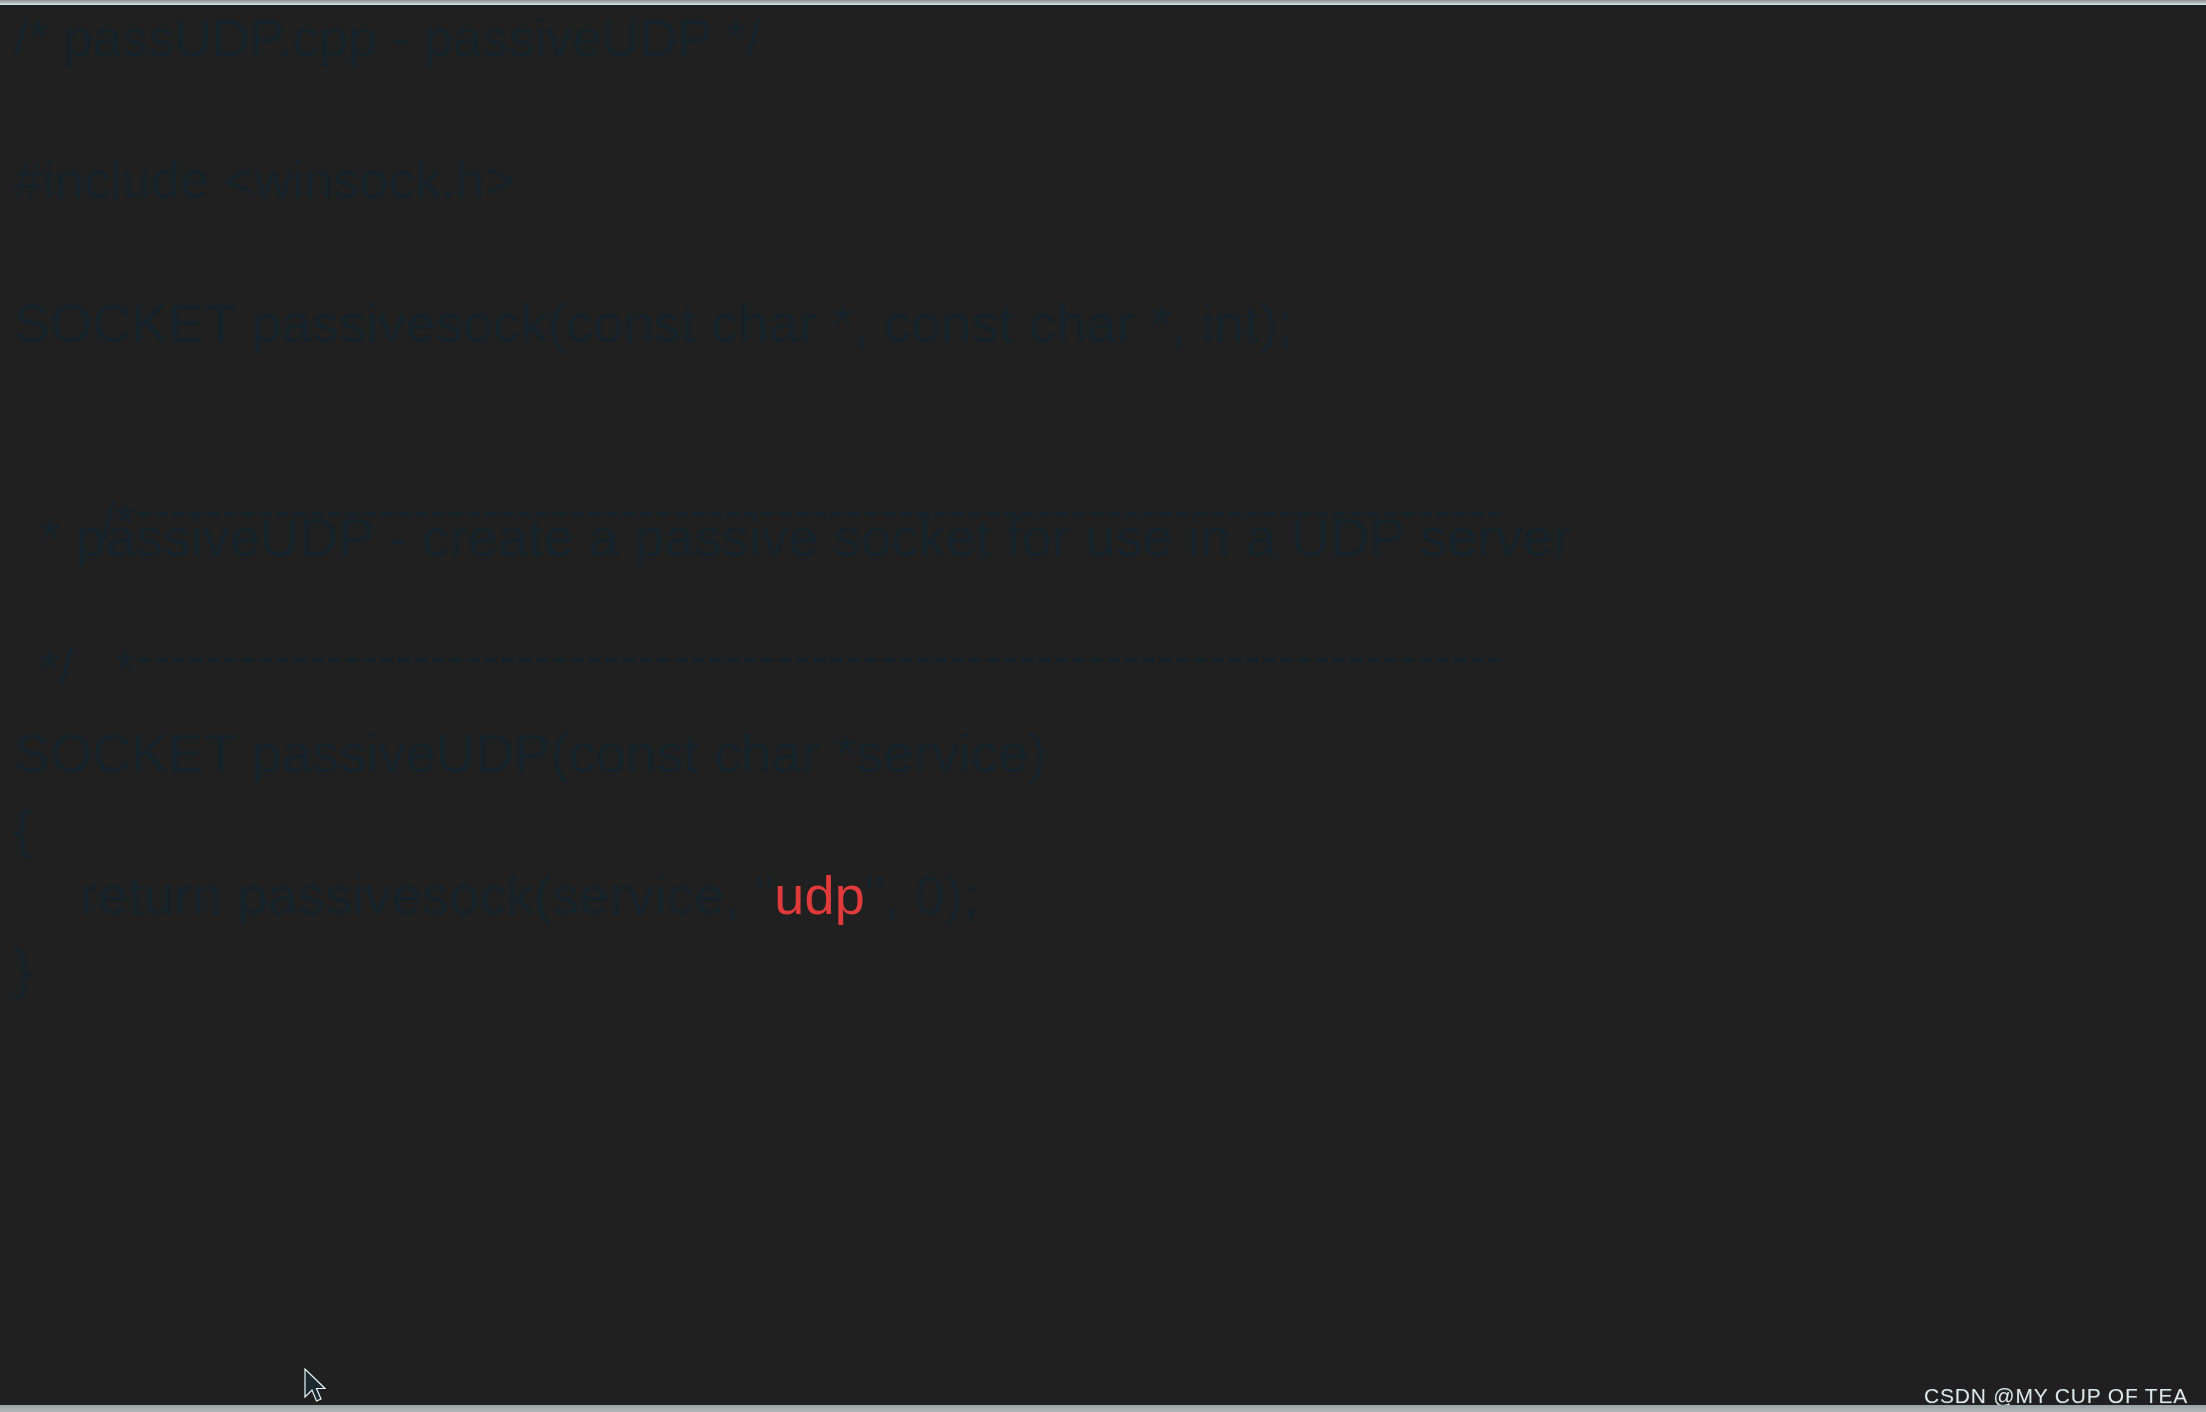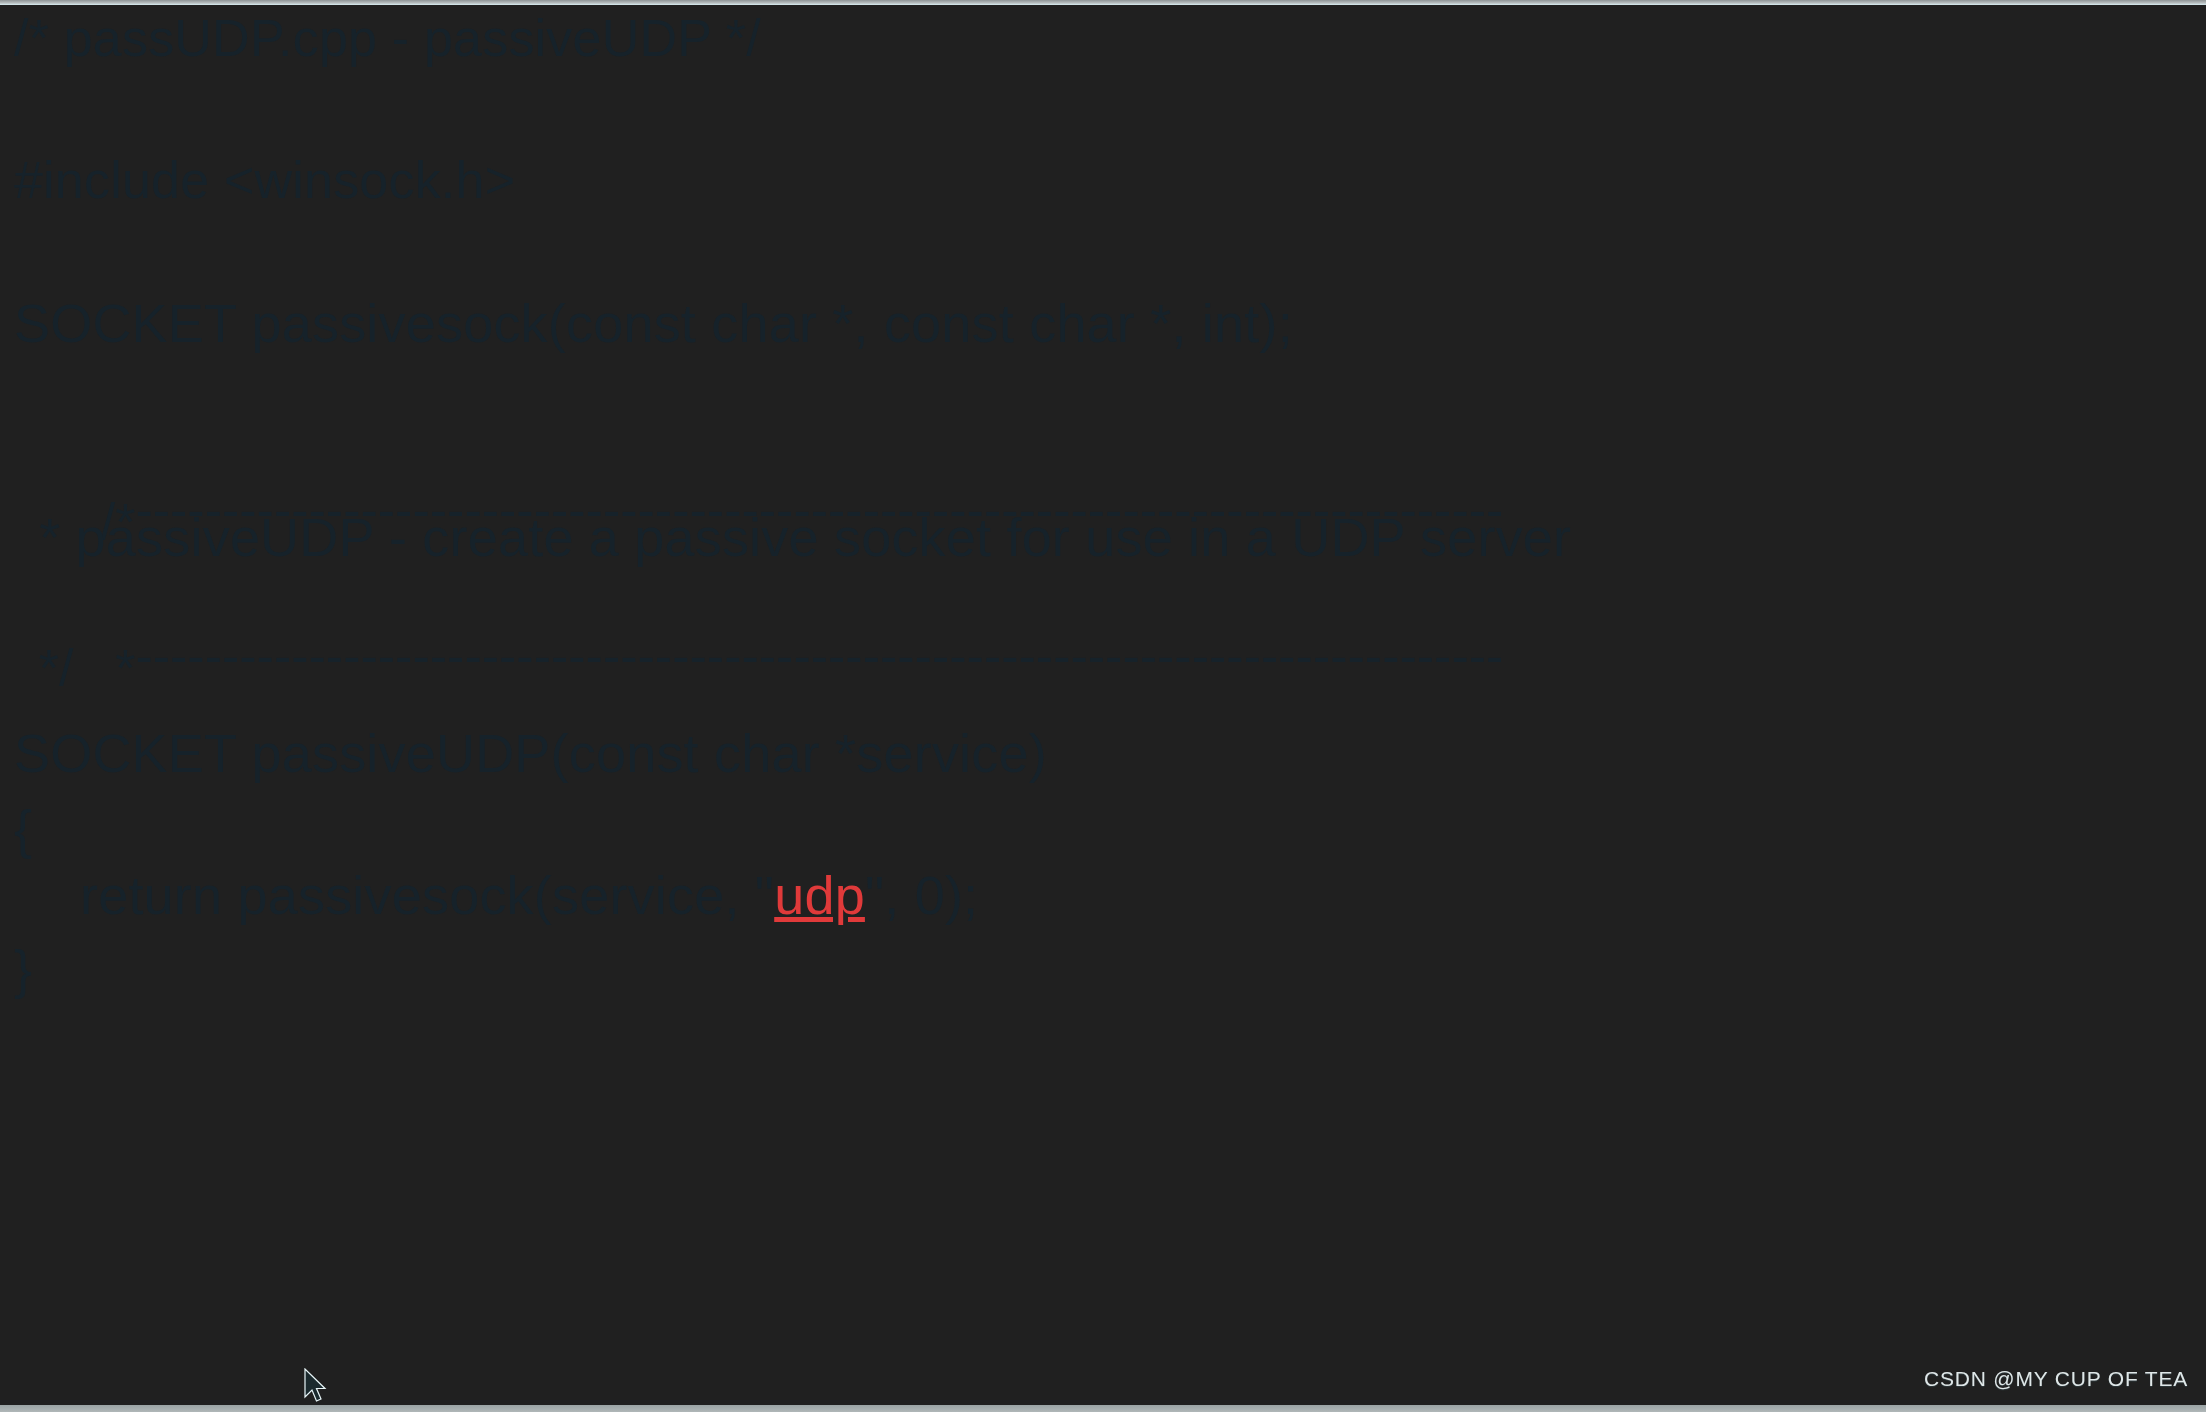--- a/index.html
+++ b/index.html
@@ -60,21 +60,21 @@
   .l-proto       { left: 14px;  top: 292px;  font-size: 54px; }
   .l-divtop      { left: 14px;  top: 432px;  font-size: 52px; }
   .l-desc        { left: 24px;  top: 506px;  font-size: 54px; }
   .l-divbot      { left: 24px;  top: 578px;  font-size: 52px; }
   .l-close       { left: 24px;  top: 638px;  font-size: 52px; }
   .l-sig         { left: 14px;  top: 722px;  font-size: 54px; }
   .l-open-brace  { left: 14px;  top: 798px;  font-size: 54px; }
   .l-return      { left: 80px;  top: 864px;  font-size: 54px; }
   .l-close-brace { left: 14px;  top: 938px;  font-size: 54px; }
 
-  .tok-string-red { color: #e03a3a; text-decoration: underline; }
+  .tok-string-red { color: #e03a3a; }
 
   
   .rule-row {
     position: absolute;
     white-space: pre;
     color: #16222a;
     font-family: "Liberation Sans", sans-serif;
   }
   .rule-marker { font-size: 52px; }
   .rule-dashes {
@@ -90,21 +90,21 @@
     left: 303px;
     top: 1368px;
     width: 26px;
     height: 36px;
   }
 
   
   #watermark {
     position: absolute;
     right: 18px;
-    bottom: 21px;
+    bottom: 4px;
     font-family: "Liberation Sans", sans-serif;
     font-size: 21px;
     color: #dfe7e8;
     text-shadow: 0 1px 1px rgba(60,80,85,0.55);
     letter-spacing: 0.8px;
     white-space: pre;
   }
 </style>
 </head>
 <body>

